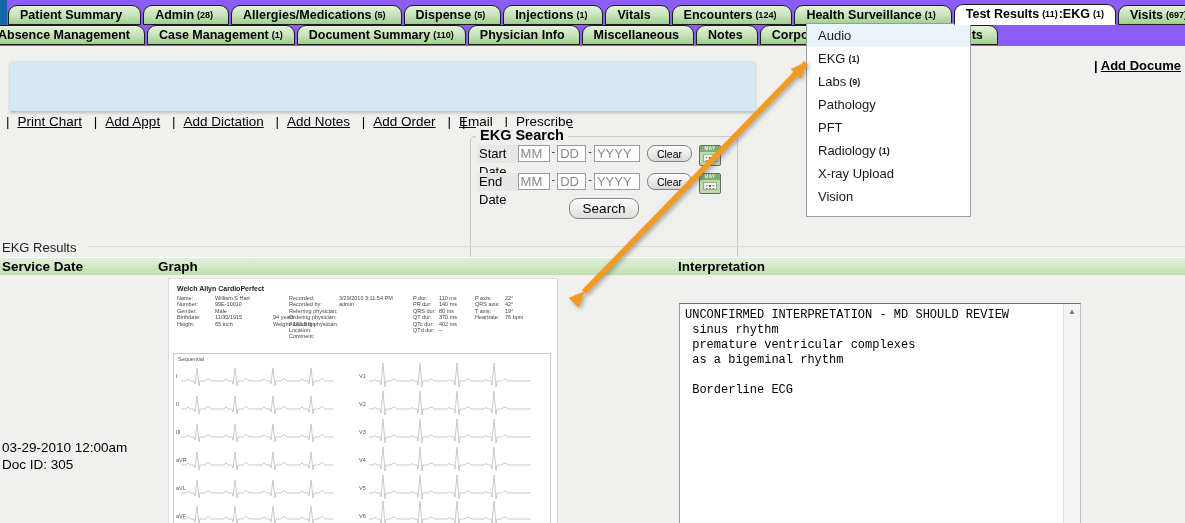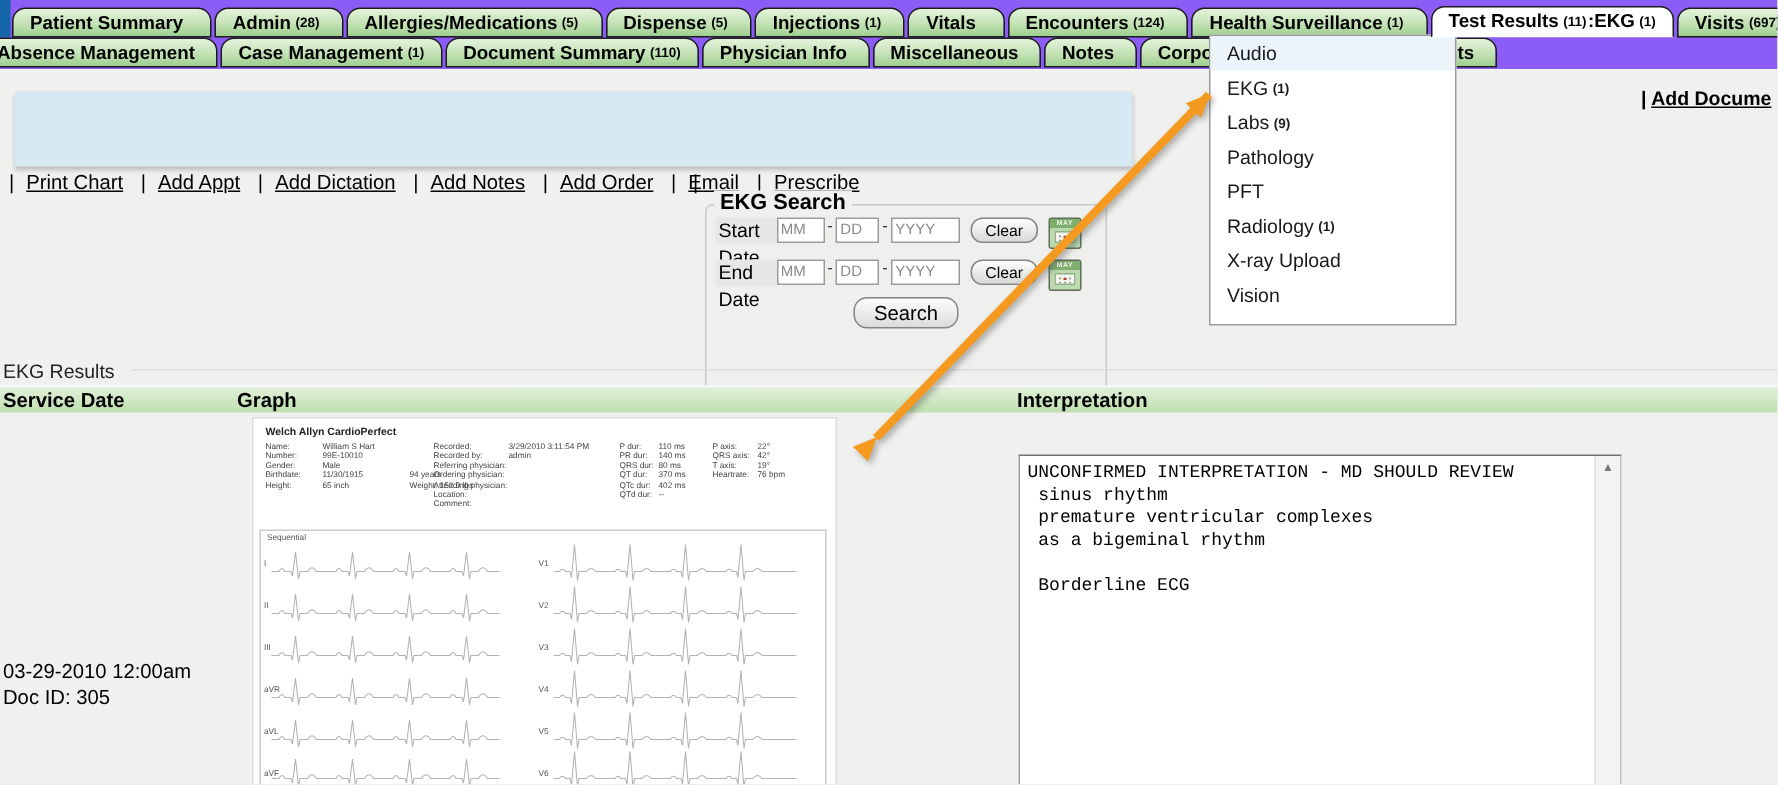--- a/index.html
+++ b/index.html
@@ -45,21 +45,21 @@
   .toplinks a::before { text-decoration:none; }
 
   
   .searchbox { position:absolute; left:470px; top:136px; width:268px; height:128px;
                border:1px solid #c9c9c7; border-radius:5px; background:#efefed; }
   .searchbox .legend { position:absolute; top:-10px; left:5px; background:#f0f0ee; padding:0 4px;
                        font-size:14.5px; font-weight:bold; color:#000; }
   .srow { display:flex; margin:8px 16px 0 6px; height:20px; }
   .srow:first-of-type { margin-top:14px; }
   .flabel { width:60px; height:18px; line-height:18px; font-size:13px; color:#000; background:#e7e7e5; padding-left:2px; }
-  .din { height:17px; border:1px solid #9b9b9b; font-size:10px; padding:1px 2px; color:#444;
+  .din { height:17px; border:1px solid #9b9b9b; font-size:13px; padding:1px 2px; color:#444;
          font-family:"Liberation Sans",sans-serif; }
   .din::placeholder { color:#8a8a8a; }
   .din.mm { width:32px; } .din.dd { width:29px; } .din.yy { width:46px; }
   .dash::before { content:"-"; } .dash { margin:0 2px; font-size:11px; color:#333; }
   .clear-btn { margin-left:7px; height:17px; padding:0 9px; font-size:10.5px; color:#000;
                border:1px solid #848484; border-radius:8px;
                background:linear-gradient(180deg,#fefefe,#d8d8d6); cursor:pointer;
                font-family:"Liberation Sans",sans-serif; }
   .cal { width:22px; height:21px; margin-left:7px; border:1px solid #5f6f58; border-radius:2px;
          background:#bcd9b0; position:relative; cursor:pointer; flex:0 0 auto; }

